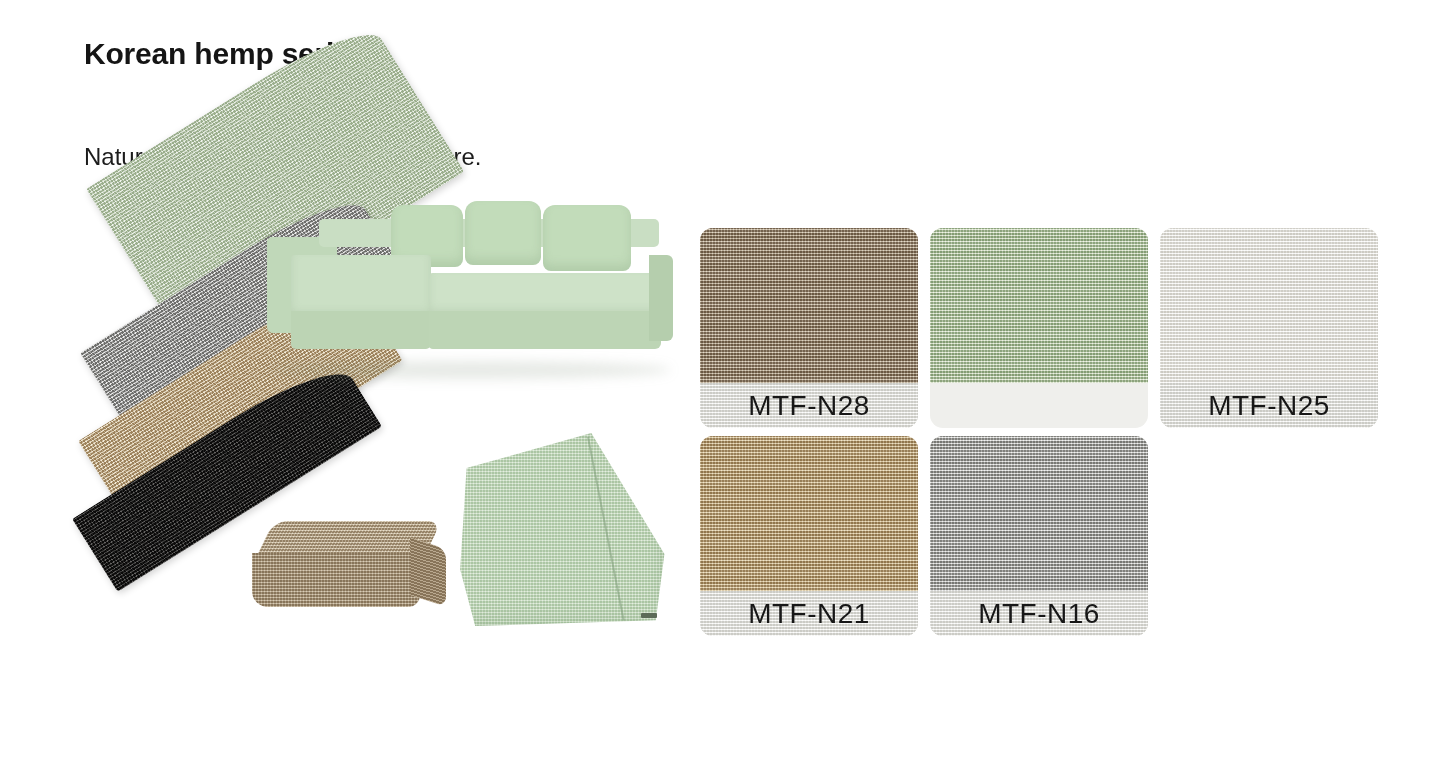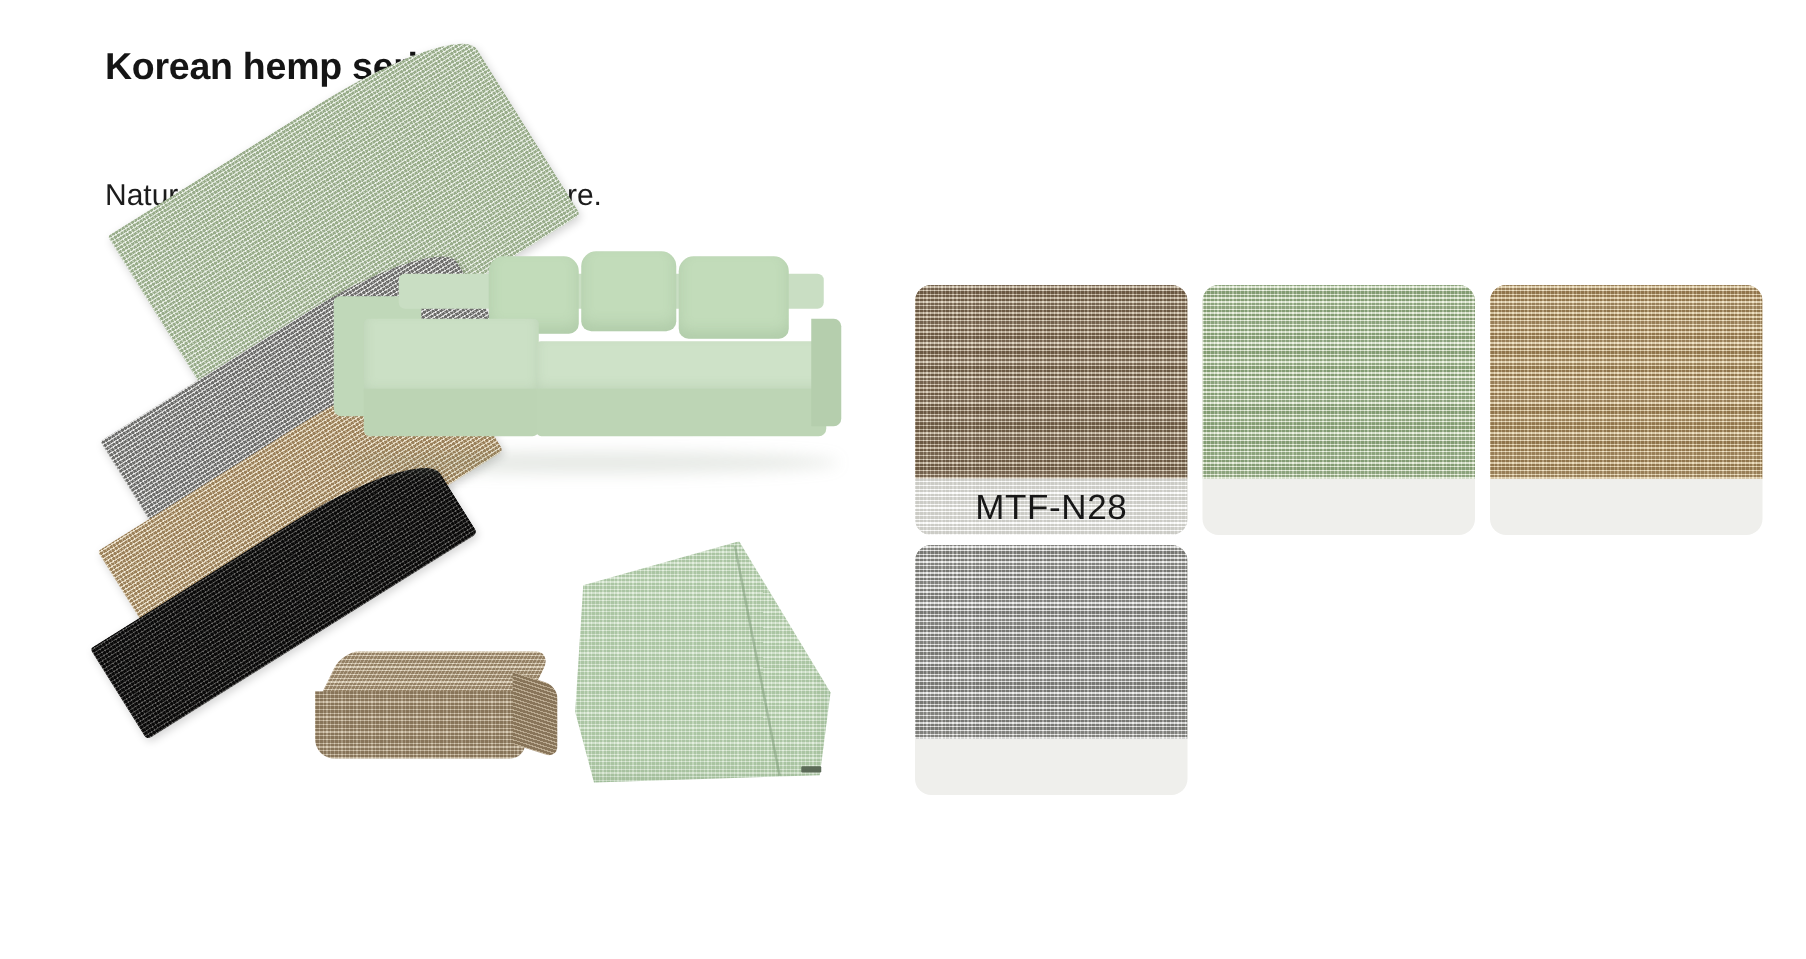--- a/index.html
+++ b/index.html
@@ -150,21 +150,21 @@
     transform-origin: top center;
   }
   .wedge-tag {
     position: absolute; right: 16px; bottom: 10px;
     width: 16px; height: 5px; background: #5c6b58; border-radius: 1px;
   }
 
   
   #swatch-grid {
     position: absolute;
-    left: 732px;
+    left: 700px;
     top: 228px;
     display: grid;
     grid-template-columns: repeat(3, 218px);
     grid-template-rows: repeat(2, 200px);
     column-gap: 12px;
     row-gap: 8px;
   }
   .swatch-card {
     position: relative;
     width: 218px;
@@ -262,30 +262,46 @@
   </div>
 
   <div class="swatch-card">
     <div class="swatch-fabric" style="background-color:#b2c9a0;
                 background-image:
                   repeating-linear-gradient(0deg, rgba(255,255,248,.58) 0 1px, rgba(104,130,88,.38) 1px 3px),
                   repeating-linear-gradient(90deg, rgba(255,255,248,.5) 0 1px, rgba(104,130,88,.32) 1px 3px),
                   repeating-linear-gradient(0deg, rgba(255,255,255,.16) 0 7px, rgba(90,116,76,.1) 7px 15px);"></div>
   </div>
 
+  <div class="swatch-card">
+    <div class="swatch-fabric" style="background-color:#eceae4;
+                background-image:
+                  repeating-linear-gradient(0deg, rgba(255,255,255,.8) 0 1px, rgba(196,194,186,.52) 1px 3px),
+                  repeating-linear-gradient(90deg, rgba(255,255,255,.7) 0 1px, rgba(196,194,186,.45) 1px 3px),
+                  repeating-linear-gradient(0deg, rgba(255,255,255,.3) 0 7px, rgba(186,184,176,.14) 7px 15px);"></div>
+    <div class="swatch-label-band">
+      <span class="swatch-label">MTF-N25</span>
+    </div>
+  </div>
 
   <div class="swatch-card">
     <div class="swatch-fabric" style="background-color:#c1a372;
                 background-image:
                   repeating-linear-gradient(0deg, rgba(255,246,222,.55) 0 1px, rgba(120,94,56,.4) 1px 3px),
                   repeating-linear-gradient(90deg, rgba(255,246,222,.48) 0 1px, rgba(120,94,56,.34) 1px 3px),
                   repeating-linear-gradient(0deg, rgba(255,255,255,.15) 0 7px, rgba(108,84,48,.12) 7px 15px);"></div>
+    <div class="swatch-label-band">
+      <span class="swatch-label">MTF-N21</span>
+    </div>
   </div>
 
   <div class="swatch-card">
     <div class="swatch-fabric" style="background-color:#b0b0ac;
                 background-image:
                   repeating-linear-gradient(0deg, rgba(255,255,255,.62) 0 1px, rgba(92,92,88,.42) 1px 3px),
                   repeating-linear-gradient(90deg, rgba(255,255,255,.54) 0 1px, rgba(92,92,88,.36) 1px 3px),
                   repeating-linear-gradient(0deg, rgba(255,255,255,.18) 0 7px, rgba(80,80,76,.12) 7px 15px);"></div>
+    <div class="swatch-label-band">
+      <span class="swatch-label">MTF-N16</span>
+    </div>
   </div>
 
 </div>
 
 </body></html>

